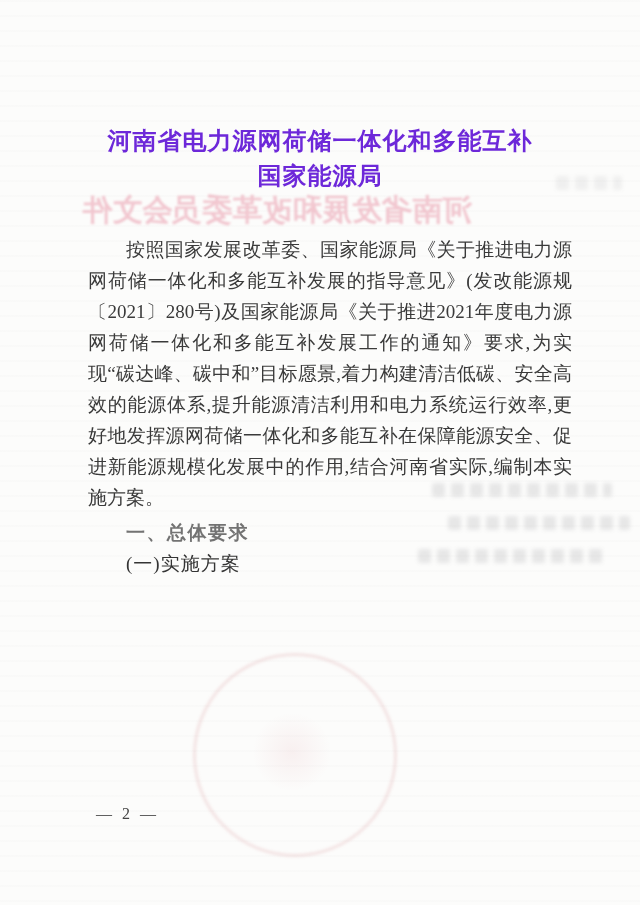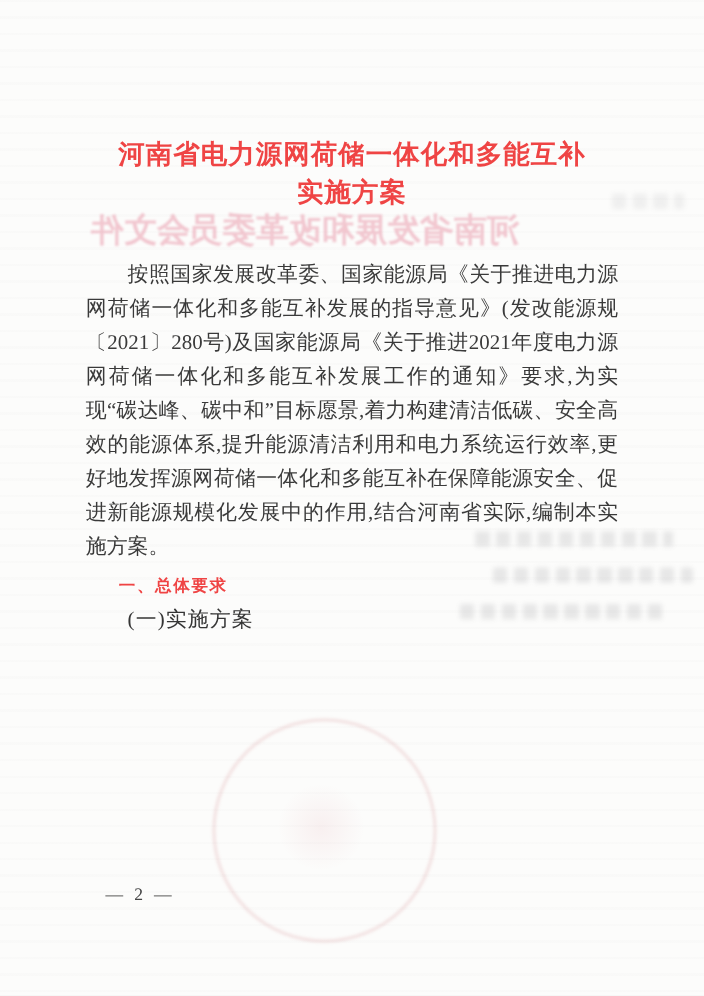--- a/index.html
+++ b/index.html
@@ -33,21 +33,21 @@
   .doc-title {
     position: absolute;
     top: 124px;
     left: 0;
     width: 640px;
     text-align: center;
     font-weight: bold;
     font-size: 24px;
     line-height: 35px;
     letter-spacing: 1px;
-    color: #ef4444;
+    color: #6d28d9;
     z-index: 3;
   }
 
   
   .bleed-watermark {
     position: absolute;
     top: 189px;
     left: 78px;
     width: 398px;
     text-align: center;
@@ -59,40 +59,40 @@
     color: rgba(233,154,171,0.55);
     filter: blur(1.1px);
     z-index: 1;
     white-space: nowrap;
   }
 
   
   .body-col {
     position: absolute;
     top: 234px;
-    left: 78px;
+    left: 88px;
     width: 484px;
     font-size: 19px;
     line-height: 31px;
     color: #3a3a3a;
     text-align: justify;
     z-index: 3;
   }
   .body-col p {
     margin: 0;
     text-indent: 2em;
   }
   .h1 {
     margin: 0;
     padding-top: 4px;
     text-indent: 2em;
     font-weight: bold;
-    font-size: 15px;
+    font-size: 19px;
     line-height: 31px;
-    color: #ef4444;
+    color: #737373;
     font-family: "Liberation Sans", "DejaVu Sans", sans-serif;
     letter-spacing: 1.5px;
   }
   .h2 {
     margin: 0;
     text-indent: 2em;
     font-size: 19px;
     line-height: 31px;
     color: #353535;
     letter-spacing: 1px;
@@ -161,21 +161,21 @@
   <div class="ghost-frag ghost-a"></div>
   <div class="ghost-frag ghost-b"></div>
   <div class="ghost-frag ghost-c"></div>
   <div class="ghost-frag ghost-d"></div>
 
   <div class="seal-ghost"></div>
   <div class="seal-ghost-inner"></div>
 
   <div class="doc-title">
     <div>河南省电力源网荷储一体化和多能互补</div>
-    <div>实施方案</div>
+    <div>国家能源局</div>
   </div>
 
   <div class="body-col">
     <p>按照国家发展改革委、国家能源局《关于推进电力源网荷储一体化和多能互补发展的指导意见》(发改能源规〔2021〕280号)及国家能源局《关于推进2021年度电力源网荷储一体化和多能互补发展工作的通知》要求,为实现“碳达峰、碳中和”目标愿景,着力构建清洁低碳、安全高效的能源体系,提升能源清洁利用和电力系统运行效率,更好地发挥源网荷储一体化和多能互补在保障能源安全、促进新能源规模化发展中的作用,结合河南省实际,编制本实施方案。</p>
     <div class="h1">一、总体要求</div>
     <div class="h2">(一)实施方案</div>
   </div>
 
   <div class="page-number">— 2 —</div>
 

